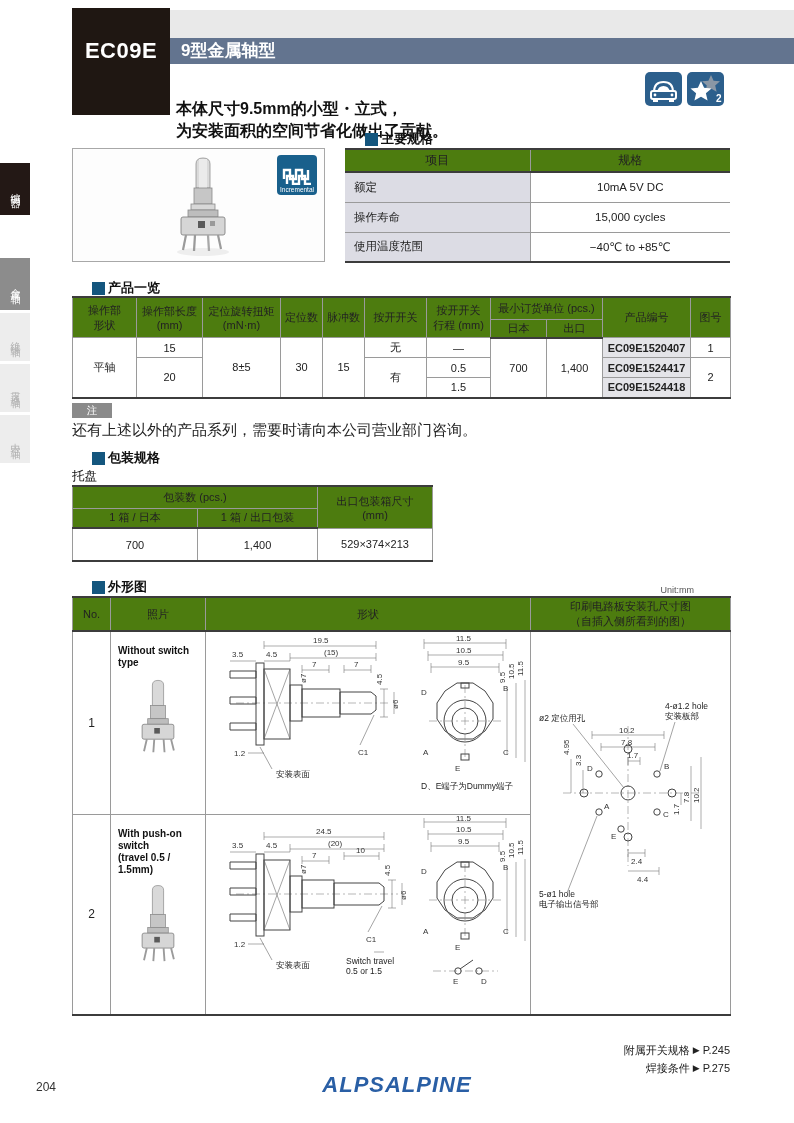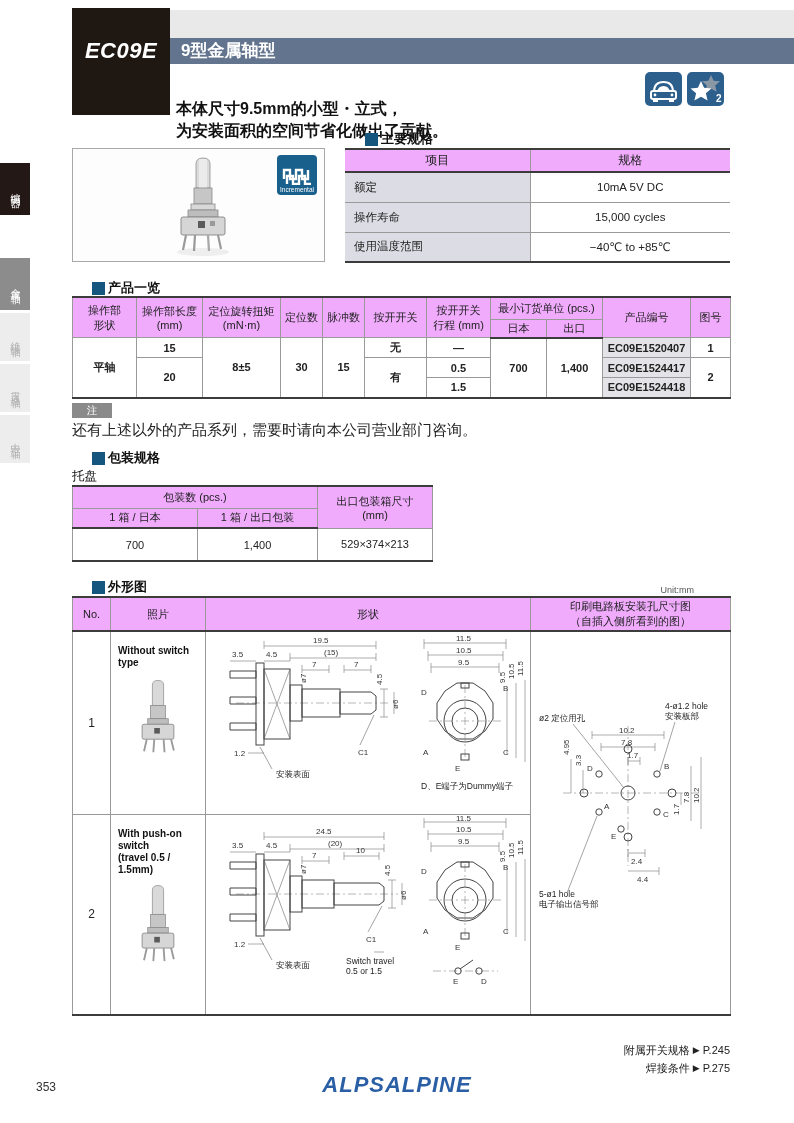--- a/index.html
+++ b/index.html
@@ -15,21 +15,21 @@
   .tab-dim  { background:#ededed; color:#b3b3b3; }
   .tab-ins  { top:313px; height:48px; }
   .tab-thru { top:364px; height:48px; }
   .tab-hollow{ top:415px; height:48px; }
 
   
   .gray-band { position:absolute; left:169px; top:10px; width:625px; height:28px; background:#e9e9e9; }
   .series-bar { position:absolute; left:169px; top:38px; width:625px; height:26px; background:#63748f;
       color:#fff; font-weight:bold; font-size:17px; line-height:26px; padding-left:12px; }
   .model-box { position:absolute; left:72px; top:8px; width:98px; height:107px; background:#1f1712;
-      color:#fff; text-align:center;font-style:italic; }
+      color:#fff; text-align:center; }
   .model-box span { display:block; margin-top:30px; font-size:22px; font-weight:bold; letter-spacing:0.5px; }
   .desc { position:absolute; left:176px; top:70px; font-size:16px; font-weight:bold; line-height:22px; color:#111;margin-top:28px; }
   .badge { position:absolute; top:72px; width:37px; height:34px; background:#2c5f8c; border-radius:5px; }
   .badge-car { left:645px; }
   .badge-star { left:687px; }
 
   
   .photo-box { position:absolute; left:72px; top:148px; width:253px; height:114px; border:1px solid #a8a8a8; background:#fdfdfd; }
   .inc-badge { position:absolute; right:7px; top:6px; width:40px; height:40px; background:#19608c; border-radius:4px;
       display:flex; flex-direction:column; align-items:center; justify-content:flex-end; }
@@ -37,37 +37,37 @@
   .photo-main { position:absolute; left:85px; top:5px; }
 
   
   .sec-title { position:absolute; font-size:13px; font-weight:bold; color:#111; display:flex; align-items:center;margin-left:20px; }
   .sec-title .sq { display:inline-block; width:13px; height:13px; background:#14567e; margin-right:3px; }
 
   
   table.tbl { border-collapse:collapse; table-layout:fixed; font-size:11px; color:#222;
       border-top:2px solid #3c3c3c; border-bottom:2px solid #3c3c3c; }
   table.tbl th, table.tbl td { border:1px solid #9a9a9a; text-align:center; vertical-align:middle; padding:1px 2px; }
-  table.tbl thead th { background:#f0abfc; font-weight:normal; }
+  table.tbl thead th { background:#4d7c0f; font-weight:normal; }
   table.tbl thead tr:last-child th { border-bottom:2px solid #3c3c3c; }
   .pre { white-space:pre-line; }
 
   
   .spec-table { position:absolute; left:345px; top:148px; width:385px; }
   .spec-table th { height:23px; font-size:12px; }
   .spec-table td { height:30px; font-size:11.5px; }
   .spec-table td.item { background:#dcdce4; text-align:left; padding-left:9px; }
   .spec-table th:first-child, .spec-table td:first-child { border-left:none; }
   .spec-table th:last-child, .spec-table td:last-child { border-right:none; }
 
   
   .product-table { position:absolute; left:72px; top:296px; width:658px; }
   .product-table thead tr:first-child th { height:22px; }
   .product-table thead tr:last-child th { height:16px; }
-  .product-table tbody td { height:20px;font-weight:bold; }
+  .product-table tbody td { height:20px; }
   .product-table td.pn { background:#e4e4e8; font-weight:bold; font-size:11px; }
 
   
   .note-badge { position:absolute; left:72px; top:403px; width:40px; height:15px; background:#8a8a8a;
       color:#fff; font-size:10.5px; text-align:center; line-height:15px; }
   .note-text { position:absolute; left:72px; top:421px; font-size:15px; color:#222; }
 
   
   .pkg-subtitle { position:absolute; left:72px; top:468px; font-size:12.5px; color:#111; }
   .pkg-table { position:absolute; left:72px; top:485px; width:360px; }
@@ -598,15 +598,15 @@
       <span class="arr">▶</span>
       <span>P.245</span>
     </div>
     <div>
       <span>焊接条件</span>
       <span class="arr">▶</span>
       <span>P.275</span>
     </div>
   </div>
   <div class="logo">ALPSALPINE</div>
-  <div class="page-num">353</div>
+  <div class="page-num">204</div>
 
 </div>
 
 </body></html>

